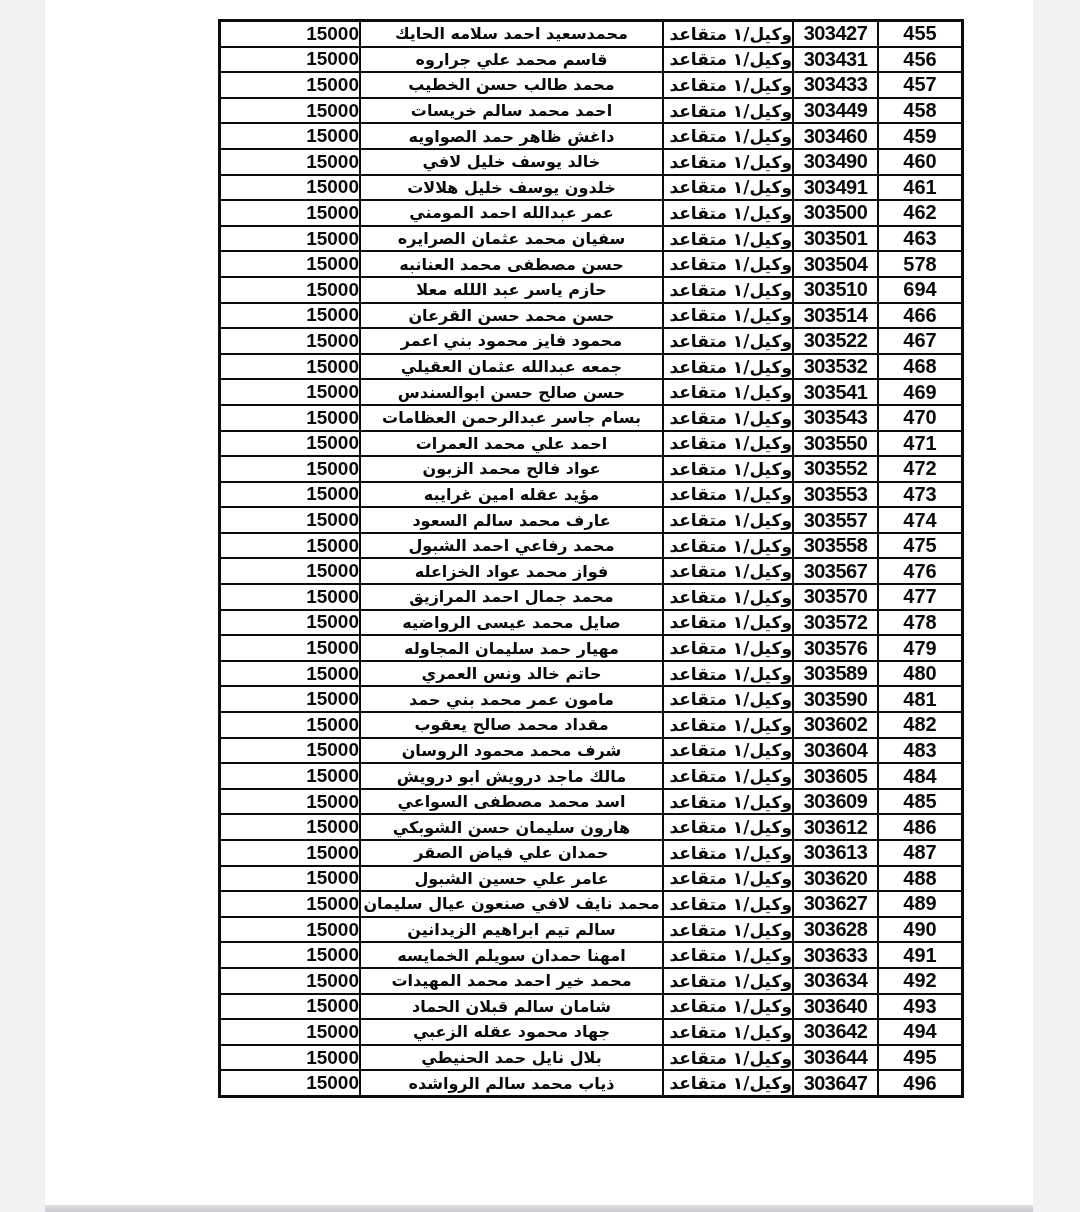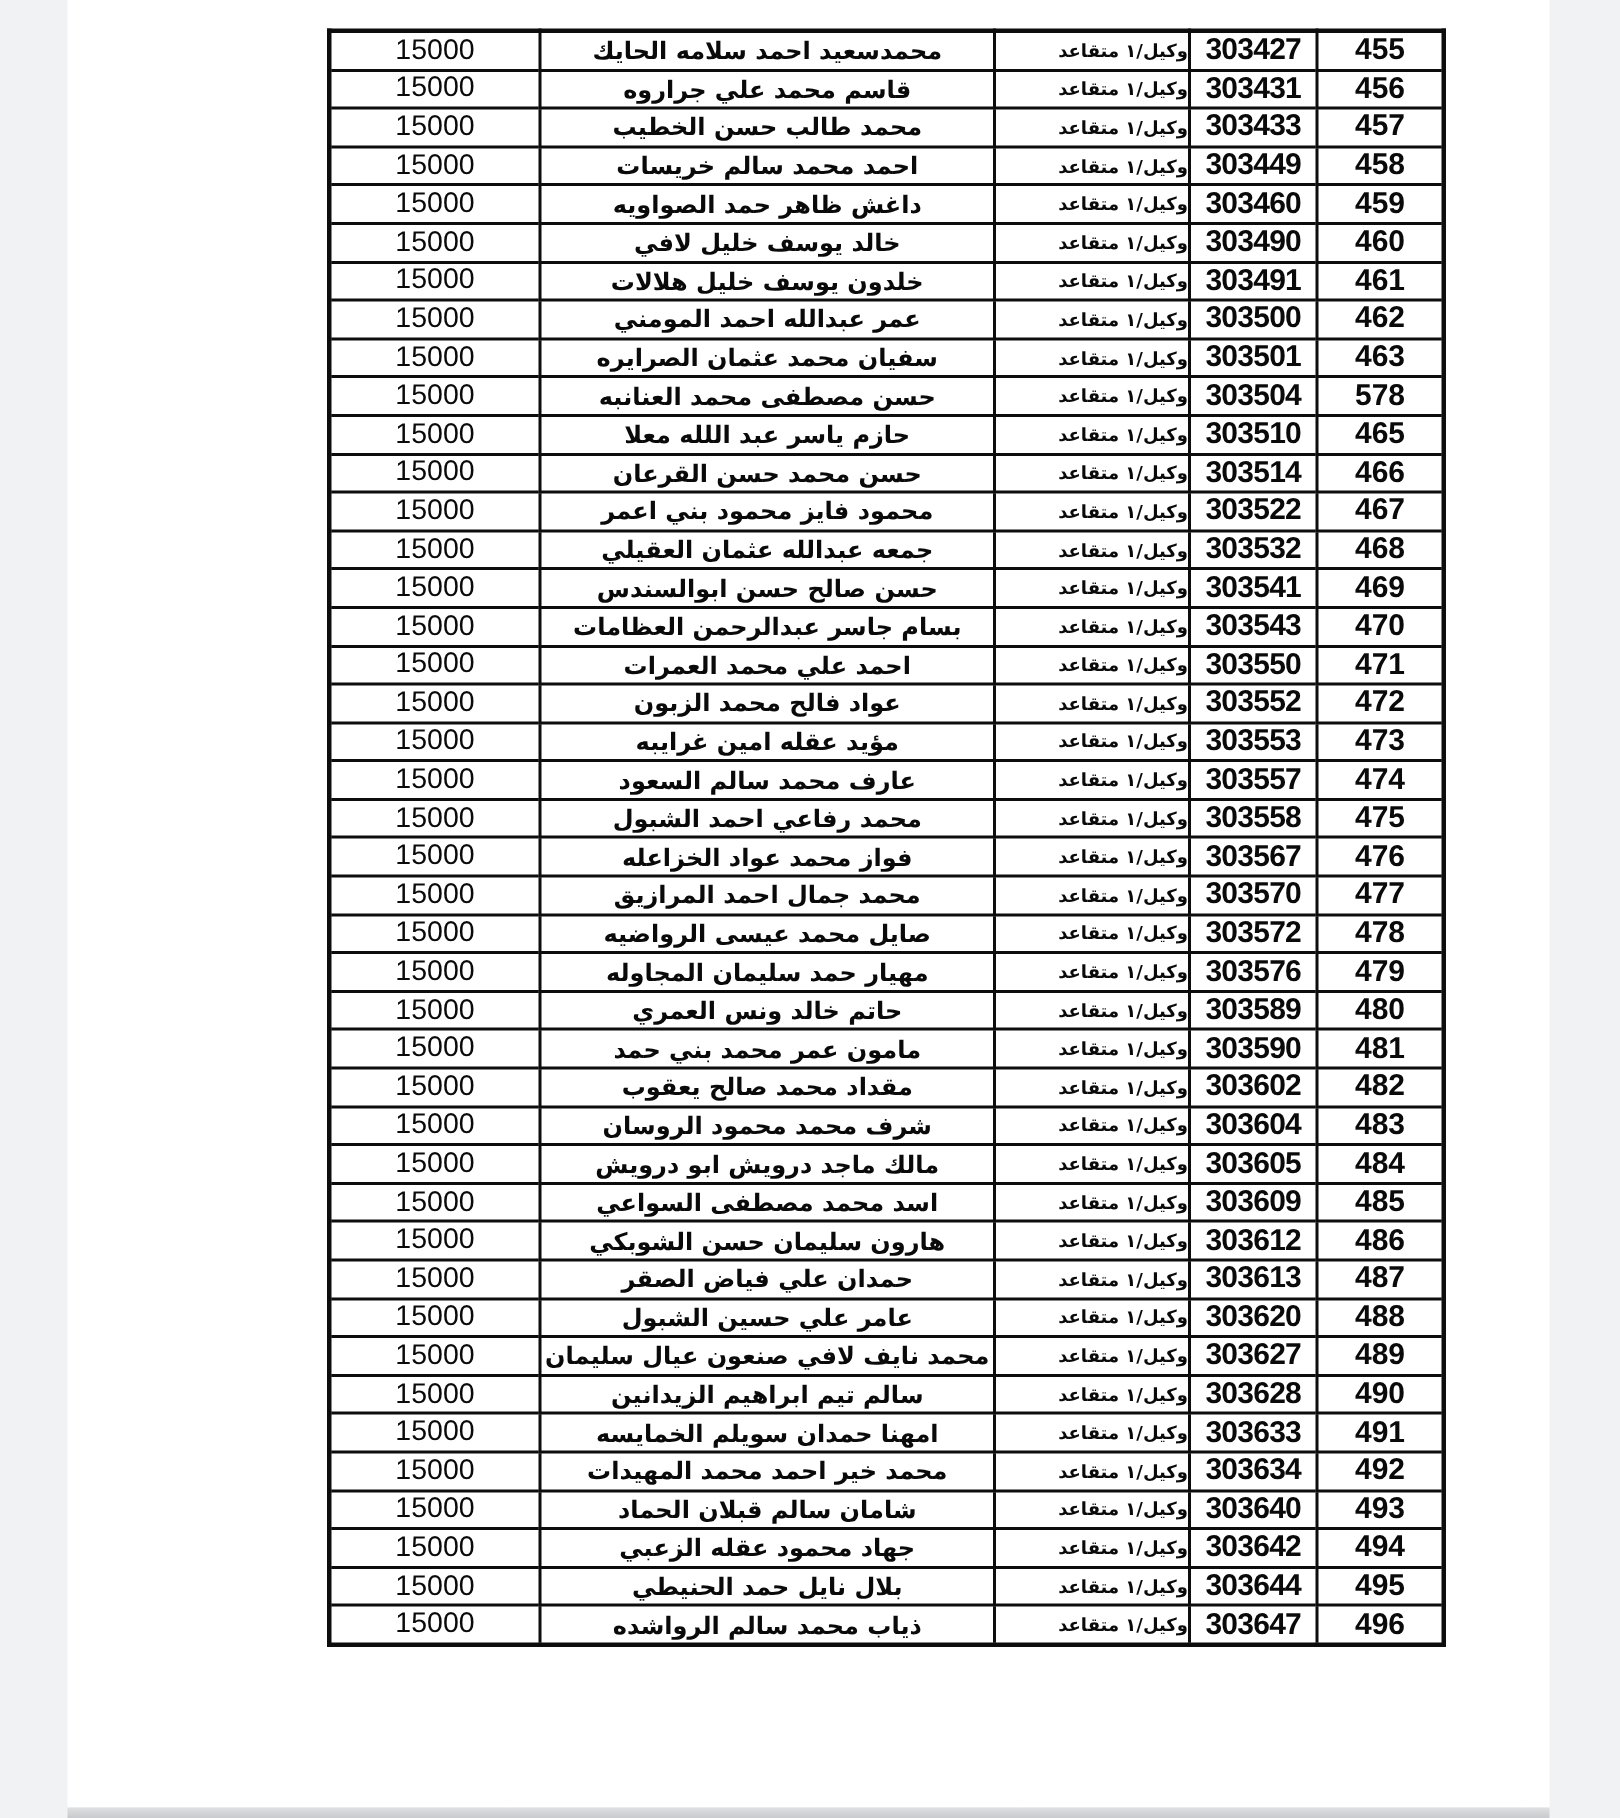--- a/index.html
+++ b/index.html
@@ -65,35 +65,34 @@
     font-size: 20px;
     letter-spacing: -0.5px;
     margin-top: 15px;
   }
   td.c-rank {
     width: 128px;
     text-align: right;
     padding: 0 3px;
     font-family: "DejaVu Sans", sans-serif;
     font-weight: bold;
-    font-size: 12px;
+    font-size: 17px;
   }
   td.c-name {
     width: 301px;
     text-align: center;
     padding: 0 2px;
     font-family: "DejaVu Sans", sans-serif;
     font-weight: bold;
     font-size: 16px;
   }
   td.c-amount {
     width: 138px;
-    text-align: center;
     font-family: "Liberation Sans", sans-serif;
-    font-weight: normal;
+    font-weight: bold;
     font-size: 19px;
   }
 </style>
 </head>
 <body>
 
 <div class="viewport">
   <div class="page">
     <table class="roster" dir="rtl">
       <tbody id="roster-body">
@@ -161,21 +160,21 @@
             <td class="c-amount">15000</td>
           </tr>
           <tr>
             <td class="c-serial">578</td>
             <td class="c-id">303504</td>
             <td class="c-rank">وكيل/١ متقاعد</td>
             <td class="c-name">حسن مصطفى محمد العنانبه</td>
             <td class="c-amount">15000</td>
           </tr>
           <tr>
-            <td class="c-serial">465</td>
+            <td class="c-serial">694</td>
             <td class="c-id">303510</td>
             <td class="c-rank">وكيل/١ متقاعد</td>
             <td class="c-name">حازم ياسر عبد اللله معلا</td>
             <td class="c-amount">15000</td>
           </tr>
           <tr>
             <td class="c-serial">466</td>
             <td class="c-id">303514</td>
             <td class="c-rank">وكيل/١ متقاعد</td>
             <td class="c-name">حسن محمد حسن القرعان</td>

